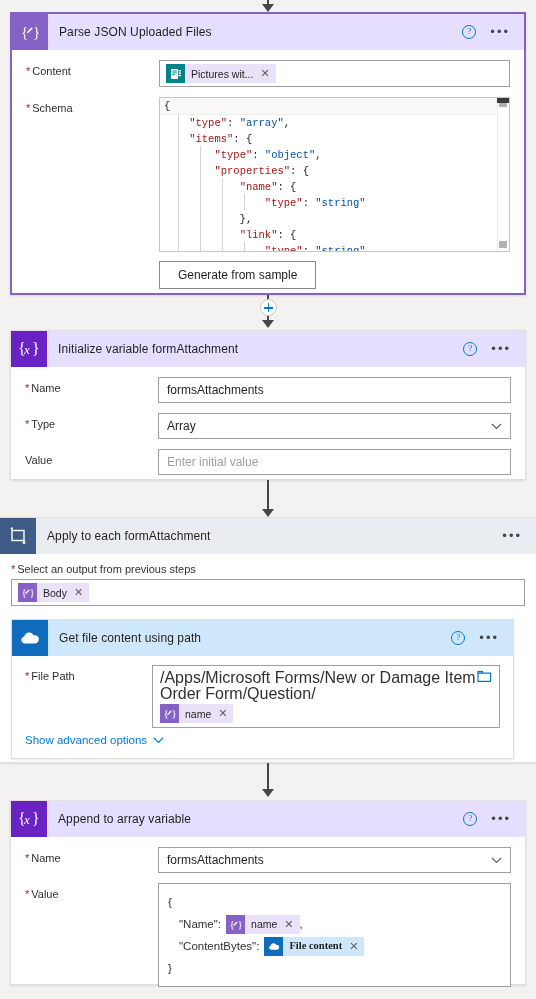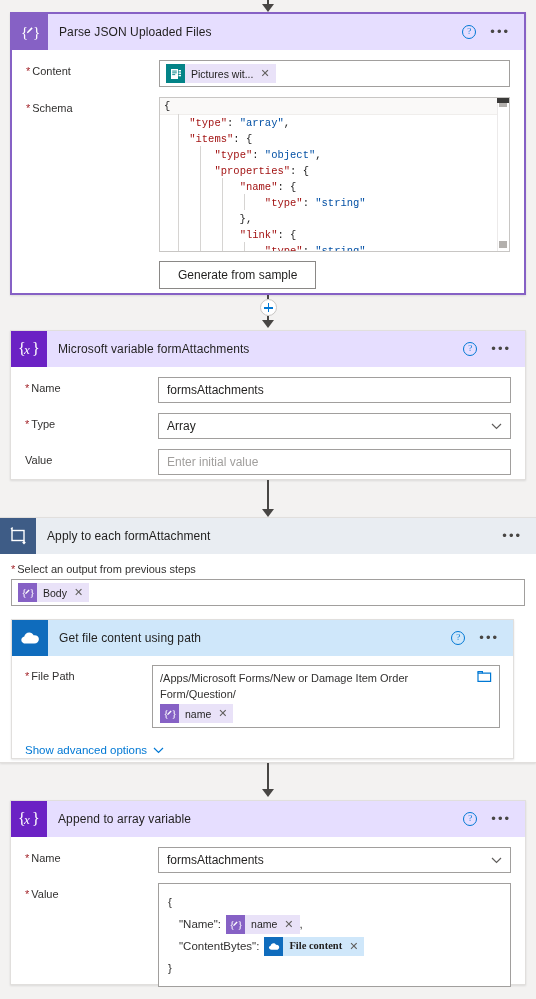--- a/index.html
+++ b/index.html
@@ -201,21 +201,21 @@
 
   <div class="card" style="left:10px; top:330px; width:516px; height:150px;">
     <div class="card-header purple">
       <div class="hdr-icon deep">
         <svg width="22" height="18" viewBox="0 0 22 18">
           <text x="0" y="14" font-family="Liberation Serif, serif" font-size="16" fill="#ffffff">{</text>
           <text x="6" y="14" font-family="Liberation Serif, serif" font-size="13" font-style="italic" fill="#ffffff">x</text>
           <text x="14" y="14" font-family="Liberation Serif, serif" font-size="16" fill="#ffffff">}</text>
         </svg>
       </div>
-      <div class="hdr-title">Microsoft variable formAttachments</div>
+      <div class="hdr-title">Initialize variable formAttachment</div>
       <div class="hdr-actions">
         <div class="help-icon">?</div>
         <div class="ellipsis">•••</div>
       </div>
     </div>
     <div class="card-body">
 
       <div class="field-row">
         <div class="field-label">
           <span class="req">*</span><span>Name</span>
@@ -298,28 +298,28 @@
               <path d="M7.8 14.6 C5.2 14.6 3.3 12.9 3.3 10.9 C3.3 9.2 4.6 7.8 6.3 7.5 C6.6 5.2 8.7 3.4 11.2 3.4 C13.2 3.4 14.9 4.6 15.6 6.3 C15.9 6.2 16.3 6.2 16.6 6.2 C19 6.2 20.9 7.9 20.9 10.1 C20.9 12.6 19 14.6 16.3 14.6 Z" fill="#ffffff"></path>
             </svg>
           </div>
           <div class="hdr-title">Get file content using path</div>
           <div class="hdr-actions">
             <div class="help-icon">?</div>
             <div class="ellipsis">•••</div>
           </div>
         </div>
         <div class="card-body" style="padding:9px 13px 10px 13px;">
-          <div class="field-row" style="margin-bottom:16px;">
+          <div class="field-row" style="margin-bottom:6px;">
             <div class="field-label" style="width:112px; flex:0 0 112px;">
               <span class="req">*</span><span>File Path</span>
             </div>
             <div class="field-ctl">
               <div style="border:1px solid #a19f9d; background:#fff; padding:4px 7px;">
                 <div style="display:flex; align-items:flex-start;">
-                  <span style="font-size:11px; line-height:16px;">/Apps/Microsoft Forms/New or Damage Item Order Form/Question/</span>
+                  <span style="font-size:16px; line-height:16px;">/Apps/Microsoft Forms/New or Damage Item Order Form/Question/</span>
                   <span class="folder-ico">
                     <svg width="15" height="13" viewBox="0 0 15 13">
                       <path d="M1 3.2 L1 11.4 L13.6 11.4 L13.6 3.2 Z" fill="none" stroke="#0078d4" stroke-width="1.2"></path>
                       <path d="M1 3.2 L1 1.6 L5.4 1.6 L5.4 3.2" fill="none" stroke="#0078d4" stroke-width="1.2"></path>
                     </svg>
                   </span>
                 </div>
                 <div style="margin-top:2px;">
                   <span class="token">
                     <span class="tk-ico violet">

